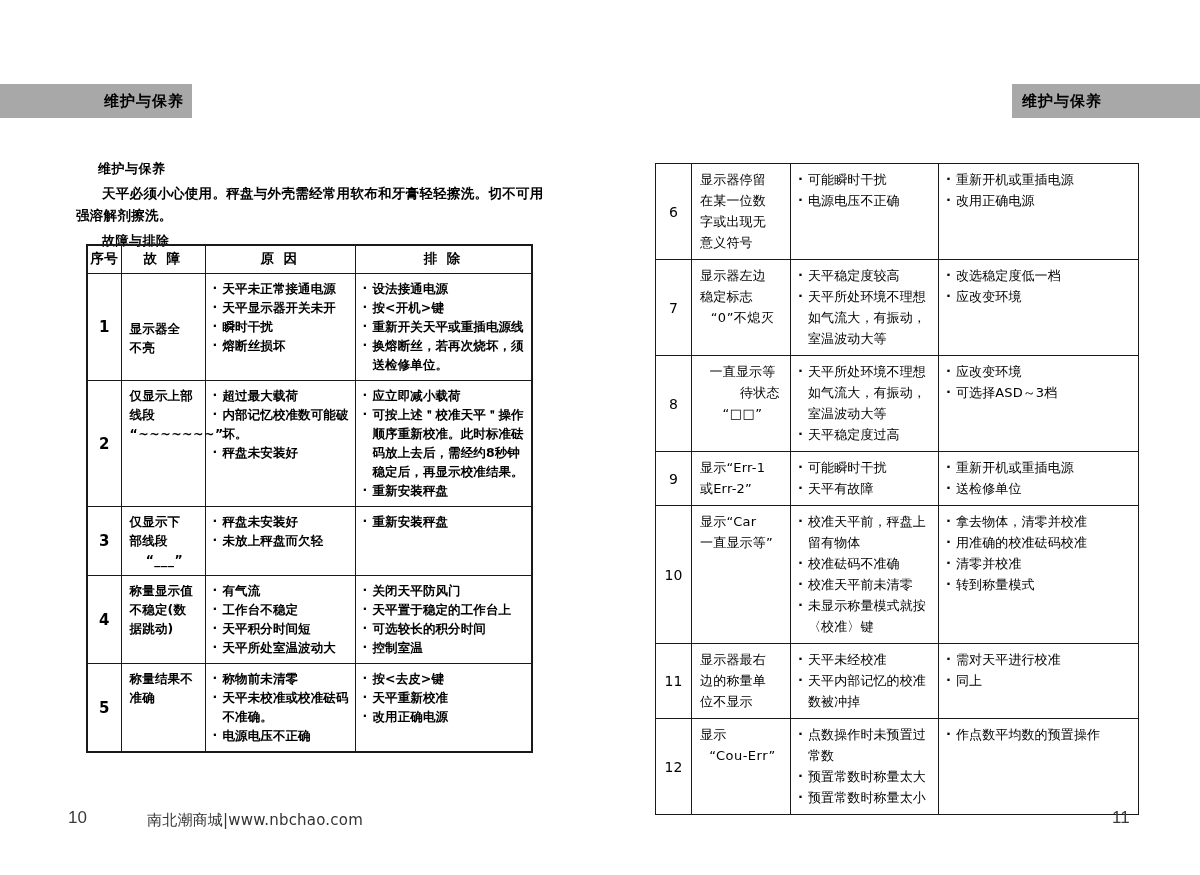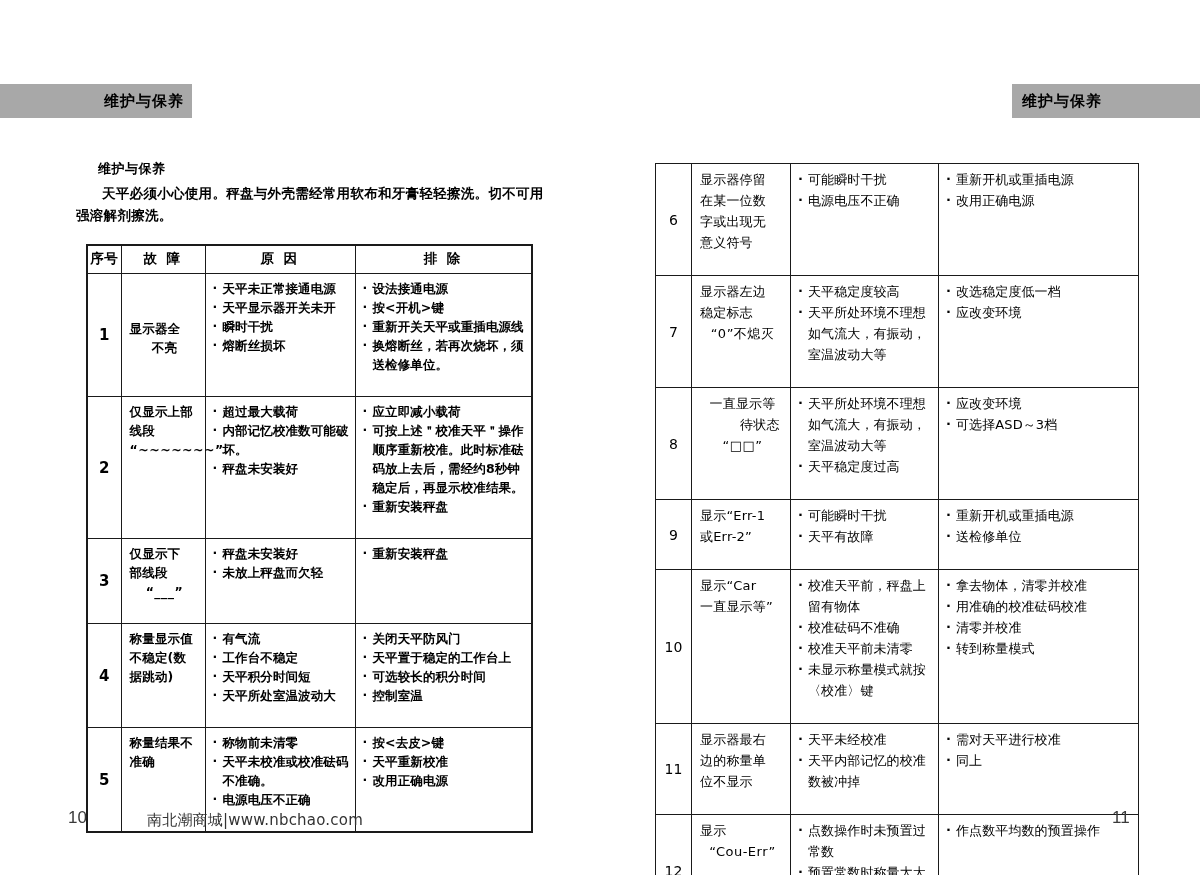--- a/index.html
+++ b/index.html
@@ -77,21 +77,21 @@
 
   
   .tbl {
     position: absolute;
     border-collapse: collapse;
     table-layout: fixed;
   }
   .tbl td, .tbl th {
     border: 1px solid #1a1a1a;
     vertical-align: top;
-    padding: 5px 5px 22px 6px;
+    padding: 5px 5px 6px 6px;
     text-align: left;
   }
 
   
   #left-table {
     left: 86px;
     top: 244px;
     width: 447px;
     border: 2px solid #1a1a1a;
   }
@@ -200,20 +200,21 @@
 <div class="banner banner-left">
   <span class="banner-text">维护与保养</span>
 </div>
 <div class="banner banner-right">
   <span class="banner-text">维护与保养</span>
 </div>
 
 <div class="intro">
   <div class="intro-heading">维护与保养</div>
   <p class="intro-para">天平必须小心使用。秤盘与外壳需经常用软布和牙膏轻轻擦洗。切不可用强溶解剂擦洗。</p>
+  <div class="intro-subheading">故障与排除</div>
 </div>
 
 <table class="tbl" id="left-table">
   <colgroup>
     <col class="c-no">
       <col class="c-flt">
       <col class="c-cau">
       <col class="c-rem">
   </colgroup>
   <thead>
@@ -222,21 +223,21 @@
       <th class="hdr-cell">故 障</th>
       <th class="hdr-cell">原 因</th>
       <th class="hdr-cell">排 除</th>
     </tr>
   </thead>
   <tbody>
       <tr>
         <td class="no-cell">1</td>
         <td class="flt-cell">
           <span class="" style="display: block; margin-top: 40px;">显示器全</span>
-          <span class="" style="display: block; text-align: center;">不亮</span>
+          <span class="" style="display: block;">不亮</span>
         </td>
         <td>
           <ul class="bullets">
             <li>天平未正常接通电源</li>
             <li>天平显示器开关未开</li>
             <li>瞬时干扰</li>
             <li>熔断丝损坏</li>
           </ul>
         </td>
         <td>

